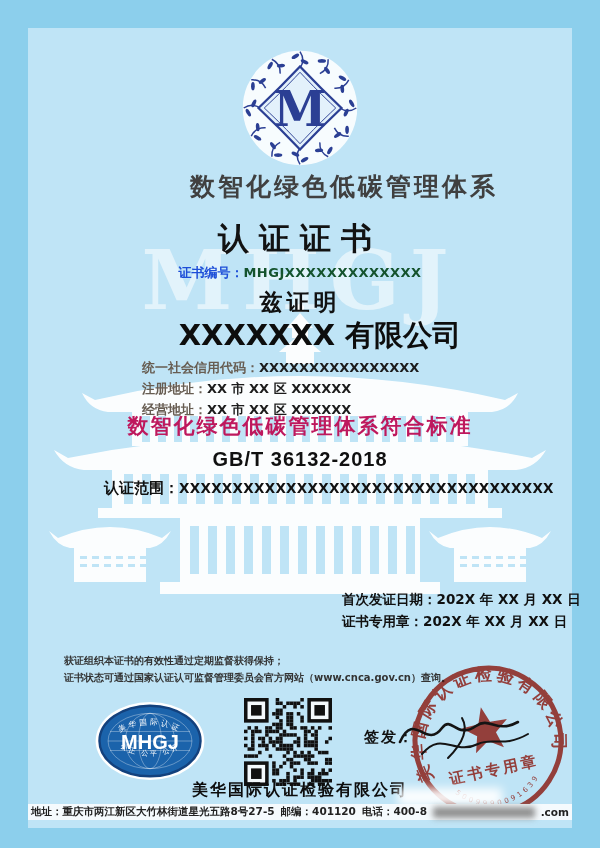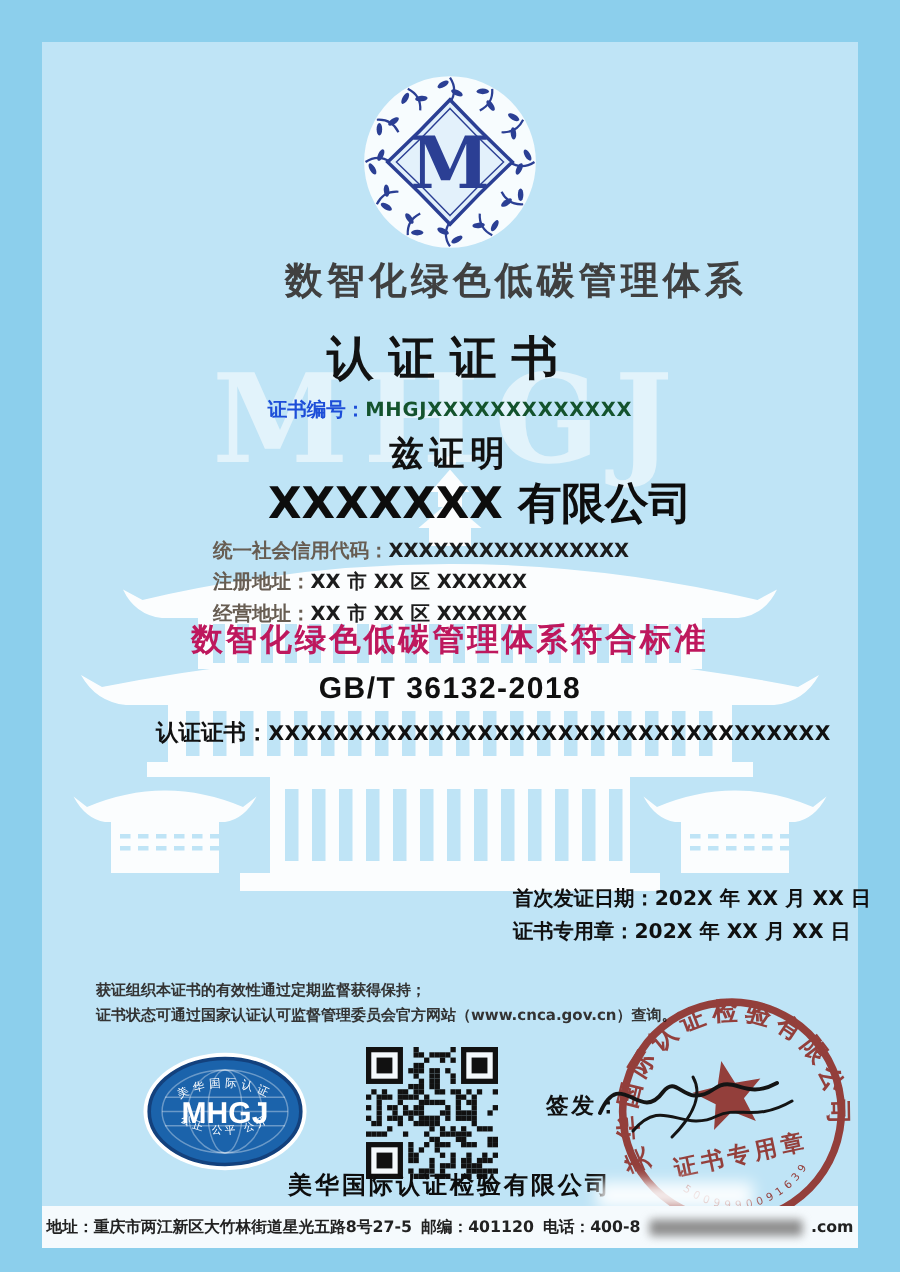--- a/index.html
+++ b/index.html
@@ -37,21 +37,21 @@
   .dates{left:342px;top:588px;font-size:13.5px;font-weight:bold;color:#101010;line-height:22px;z-index:2;}
   .notes{left:64px;top:652px;font-size:10px;font-weight:bold;color:#333;line-height:17px;z-index:2;}
 
   .orglogo{left:92px;top:700px;width:116px;height:82px;z-index:2;}
   .qr{left:244px;top:698px;width:88px;height:88px;z-index:2;}
   .issue{left:364px;top:728px;font-size:15px;font-weight:bold;color:#111;z-index:3;letter-spacing:2px;}
   .seal{left:407px;top:660px;width:162px;height:162px;z-index:4;mix-blend-mode:multiply;opacity:.94;}
   .signature{left:392px;top:700px;width:160px;height:72px;z-index:5;}
   .issuer{top:780px;font-size:16px;font-weight:bold;color:#0d0d0d;letter-spacing:2px;z-index:2;}
 
-  .addrbar{left:28px;top:804px;width:544px;height:28px;background:#f5fafd;z-index:6;
+  .addrbar{left:28px;top:804px;width:544px;height:16px;background:#f5fafd;z-index:6;
            display:flex;align-items:center;justify-content:center;font-size:10.5px;
            font-weight:bold;color:#222;white-space:nowrap;}
   .addrbar span{margin:0 3px;}
   .blurchip{display:inline-block;width:112px;height:11px;background:#8f8f8f;
             border-radius:2px;filter:blur(3px);vertical-align:middle;}
   .wm-blur{left:398px;top:788px;width:104px;height:18px;background:rgba(255,255,255,.92);
            filter:blur(5px);z-index:5;}
 </style>
 </head>
 <body>
@@ -208,21 +208,21 @@
     </div>
     <div>
       <span class="lbl">经营地址：</span><span class="val">XX 市 XX 区 XXXXXX</span>
     </div>
   </div>
 
   <div class="abs center standard serif">数智化绿色低碳管理体系符合标准</div>
   <div class="abs center gbt">GB/T 36132-2018</div>
 
   <div class="abs scope">
-    <span class="lbl">认证证书：</span><span class="val">XXXXXXXXXXXXXXXXXXXXXXXXXXXXXXXXXXX</span>
+    <span class="lbl">认证范围：</span><span class="val">XXXXXXXXXXXXXXXXXXXXXXXXXXXXXXXXXXX</span>
   </div>
 
   <div class="abs dates">
     <div>
       <span>首次发证日期：</span><span>202X 年 XX 月 XX 日</span>
     </div>
     <div>
       <span>证书专用章：</span><span>202X 年 XX 月 XX 日</span>
     </div>
   </div>

